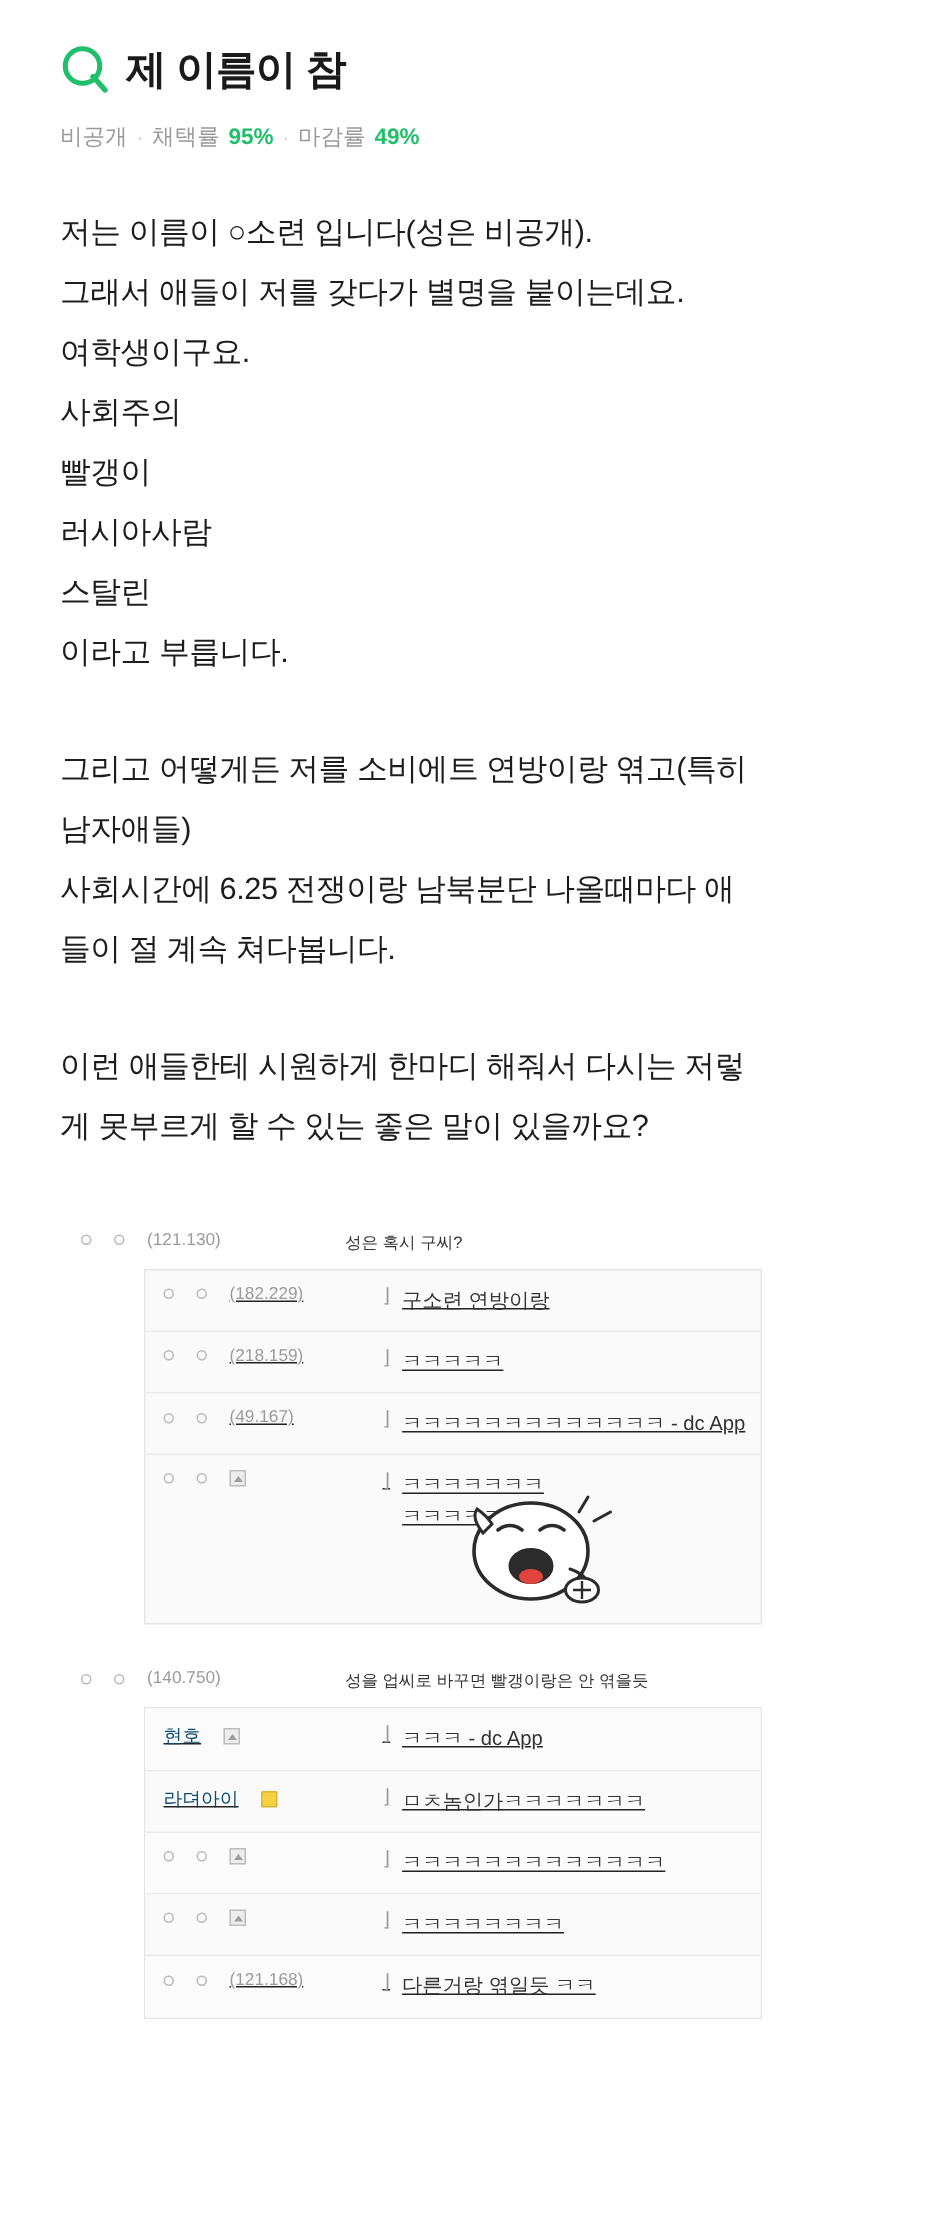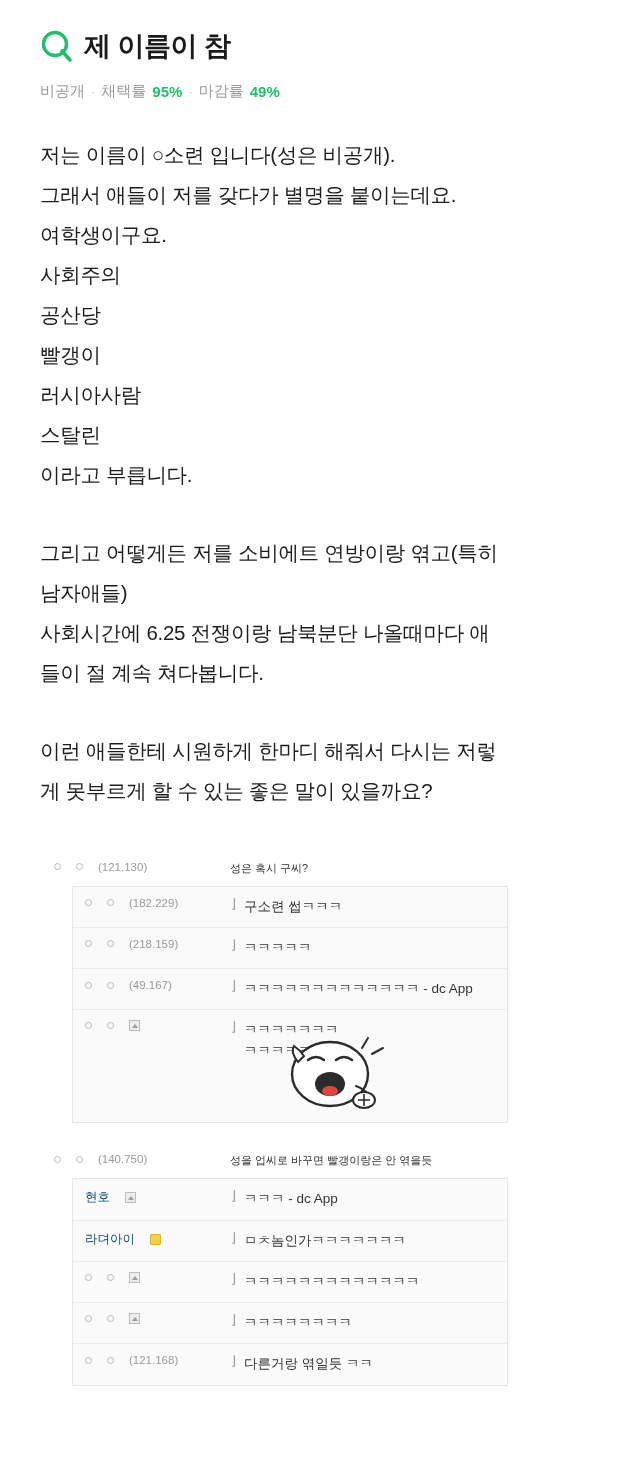--- a/index.html
+++ b/index.html
@@ -118,21 +118,22 @@
   .root-text {
     color: #333333;
     font-size: 11px;
     flex: 1;
     padding-left: 26px;
   }
 
   .replies {
     border: 1px solid #e6e6e6;
     background: #fafafa;
-    margin-left: 32px;
+    margin-left: 56px;
+    text-decoration: underline;
   }
   .reply {
     display: flex;
     align-items: flex-start;
     border-bottom: 1px solid #ececec;
     padding: 10px 10px 10px 12px;
     min-height: 34px;
   }
   .reply:last-child { border-bottom: none; }
   .reply .author { width: 120px; flex: 0 0 120px; }
@@ -205,21 +206,20 @@
       <span class="meta-lbl">마감률</span>
       <span class="meta-val">49%</span>
     </div>
   </div>
 
   <div class="post-body">
     <p>저는 이름이 ○소련 입니다(성은 비공개).</p>
     <p>그래서 애들이 저를 갖다가 별명을 붙이는데요.</p>
     <p>여학생이구요.</p>
     <p>사회주의</p>
-    <p>공산당</p>
     <p>빨갱이</p>
     <p>러시아사람</p>
     <p>스탈린</p>
     <p>이라고 부릅니다.</p>
     <div class="gap"></div>
     <p>그리고 어떻게든 저를 소비에트 연방이랑 엮고(특히 남자애들)</p>
     <p>사회시간에 6.25 전쟁이랑 남북분단 나올때마다 애들이 절 계속 쳐다봅니다.</p>
     <div class="gap"></div>
     <p>이런 애들한테 시원하게 한마디 해줘서 다시는 저렇게 못부르게 할 수 있는 좋은 말이 있을까요?</p>
   </div>
@@ -238,21 +238,21 @@
 
       <div class="replies">
         <div class="reply">
           <span class="author">
             <span class="dot"></span>
             <span class="dot"></span>
             <span class="ip">(182.229)</span>
           </span>
           <span class="reply-body">
             <span class="arrow">⌋</span>
-            <span class="reply-text">구소련 썹ㅋㅋㅋ</span>
+            <span class="reply-text">구소련 연방이랑</span>
           </span>
         </div>
 
         <div class="reply">
           <span class="author">
             <span class="dot"></span>
             <span class="dot"></span>
             <span class="ip">(218.159)</span>
           </span>
           <span class="reply-body">

